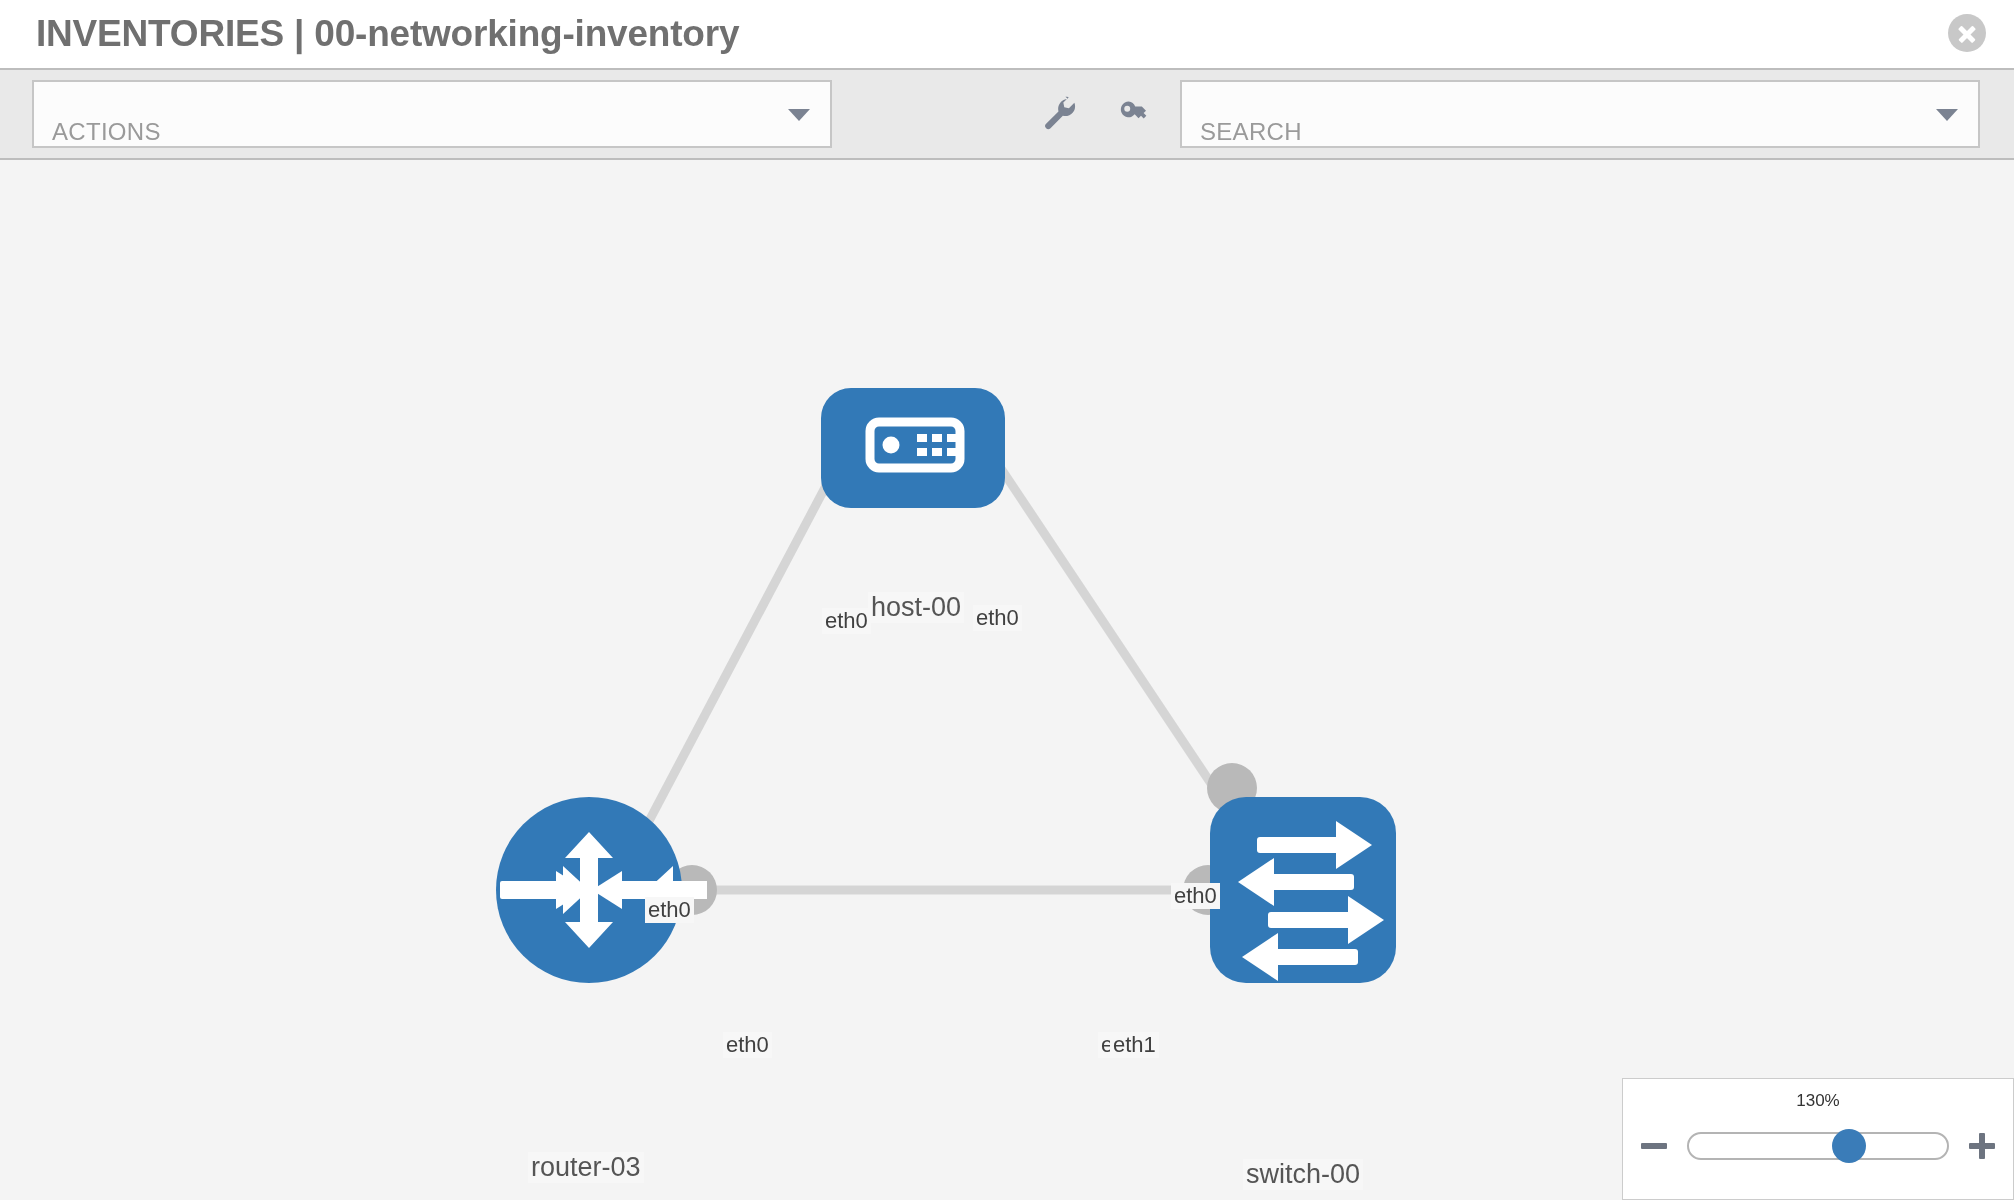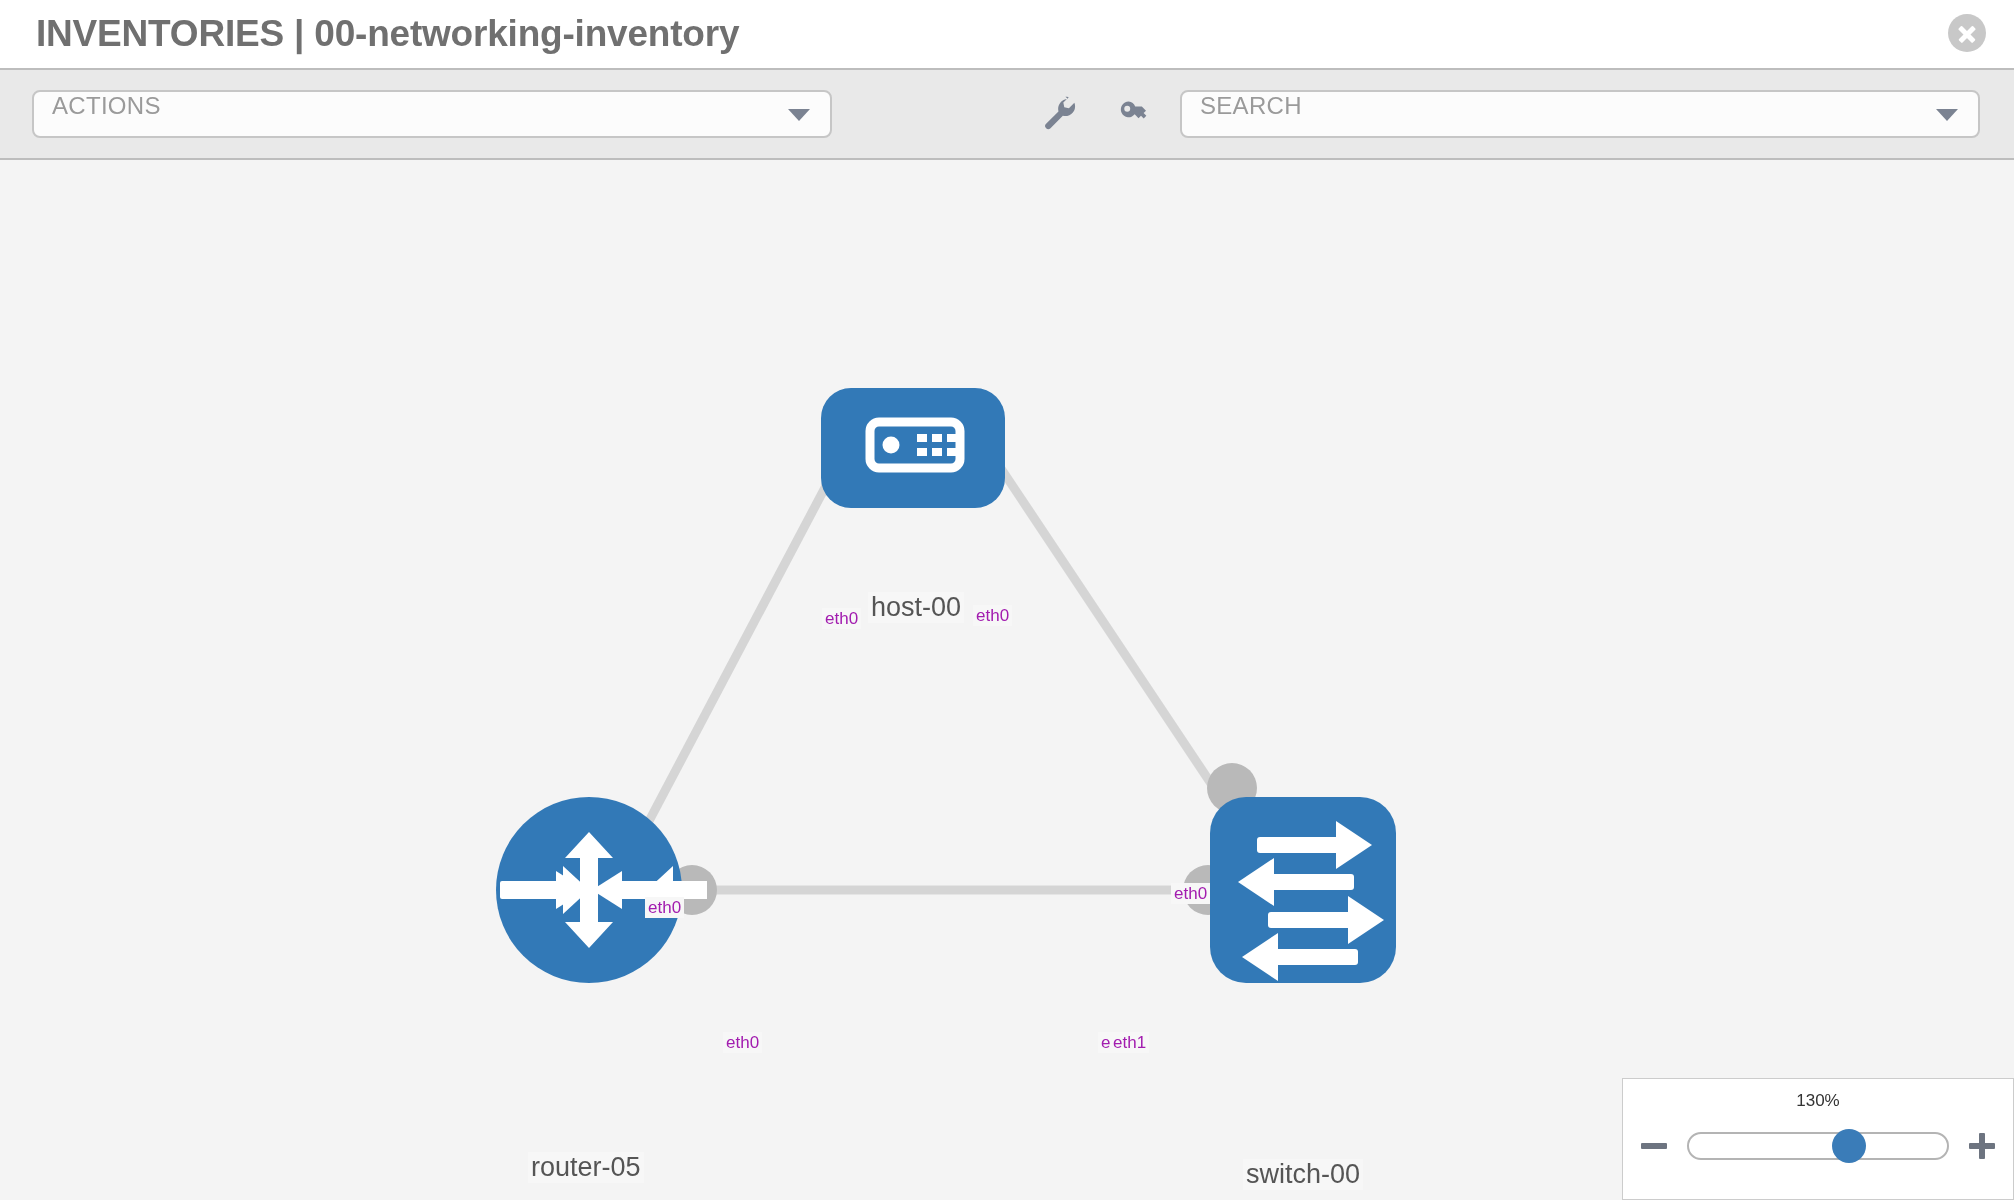--- a/index.html
+++ b/index.html
@@ -63,24 +63,24 @@
     background: #e9e9e9;
     border-top: 2px solid #bdbdbd;
     border-bottom: 2px solid #bdbdbd;
     display: flex;
     align-items: center;
   }
   .select-box {
     position: relative;
     background: #fcfcfc;
     border: 2px solid #c6c6c6;
-    border-radius: 8px;
-    height: 48px;
-    display: flex;
-    align-items: flex-start;
+    border-radius: 0;
+    height: 68px;
+    display: flex;
+    align-items: flex-end;
     cursor: pointer;
   }
   .select-box .sel-label {
     padding-left: 18px;
     font-size: 24px;
     color: #9a9a9a;
     letter-spacing: 0.3px;
     white-space: nowrap;
   }
   .caret {
@@ -139,23 +139,23 @@
     background: #f7f7f7;
     color: #555555;
     white-space: nowrap;
     line-height: 1;
   }
   .device-label {
     font-size: 27px;
     padding: 2px 3px;
   }
   .port-label {
-    font-size: 17px;
+    font-size: 22px;
     padding: 2px 3px;
-    color: #a21caf;
+    color: #404040;
   }
 
   
   .zoom-panel {
     position: absolute;
     left: 1622px;
     top: 1078px;
     width: 392px;
     height: 122px;
     background: #ffffff;
@@ -333,21 +333,21 @@
         </g>
       </g>
     </svg>
 
     <div class="node-label port-label" style="left:822px;  top:448px;">eth0</div>
     <div class="node-label port-label" style="left:973px;  top:445px;">eth0</div>
     <div class="node-label device-label" style="left:868px;  top:432px;">host-00</div>
 
     <div class="node-label port-label" style="left:645px;  top:737px;">eth0</div>
     <div class="node-label port-label" style="left:723px;  top:872px;">eth0</div>
-    <div class="node-label device-label" style="left:528px;  top:992px;">router-05</div>
+    <div class="node-label device-label" style="left:528px;  top:992px;">router-03</div>
 
     <div class="node-label port-label" style="left:1171px; top:723px;">eth0</div>
     <div class="node-label port-label" style="left:1098px; top:872px;">eth</div>
     <div class="node-label port-label" style="left:1110px; top:872px;">eth1</div>
     <div class="node-label device-label" style="left:1243px; top:992px;margin-top:7px;">switch-00</div>
 
   </div>
 
   <div class="zoom-panel">
     <div class="zoom-value">130%</div>

